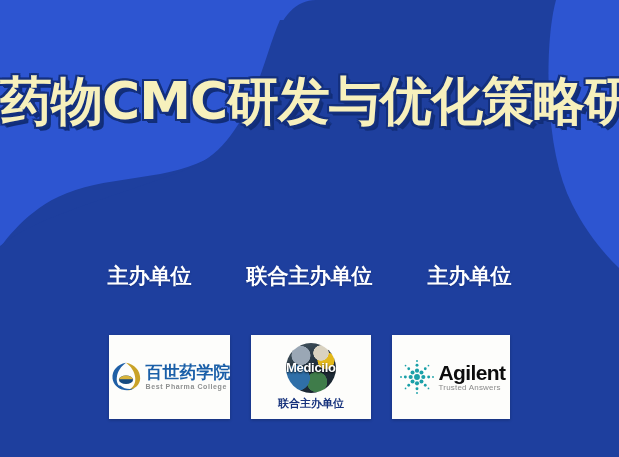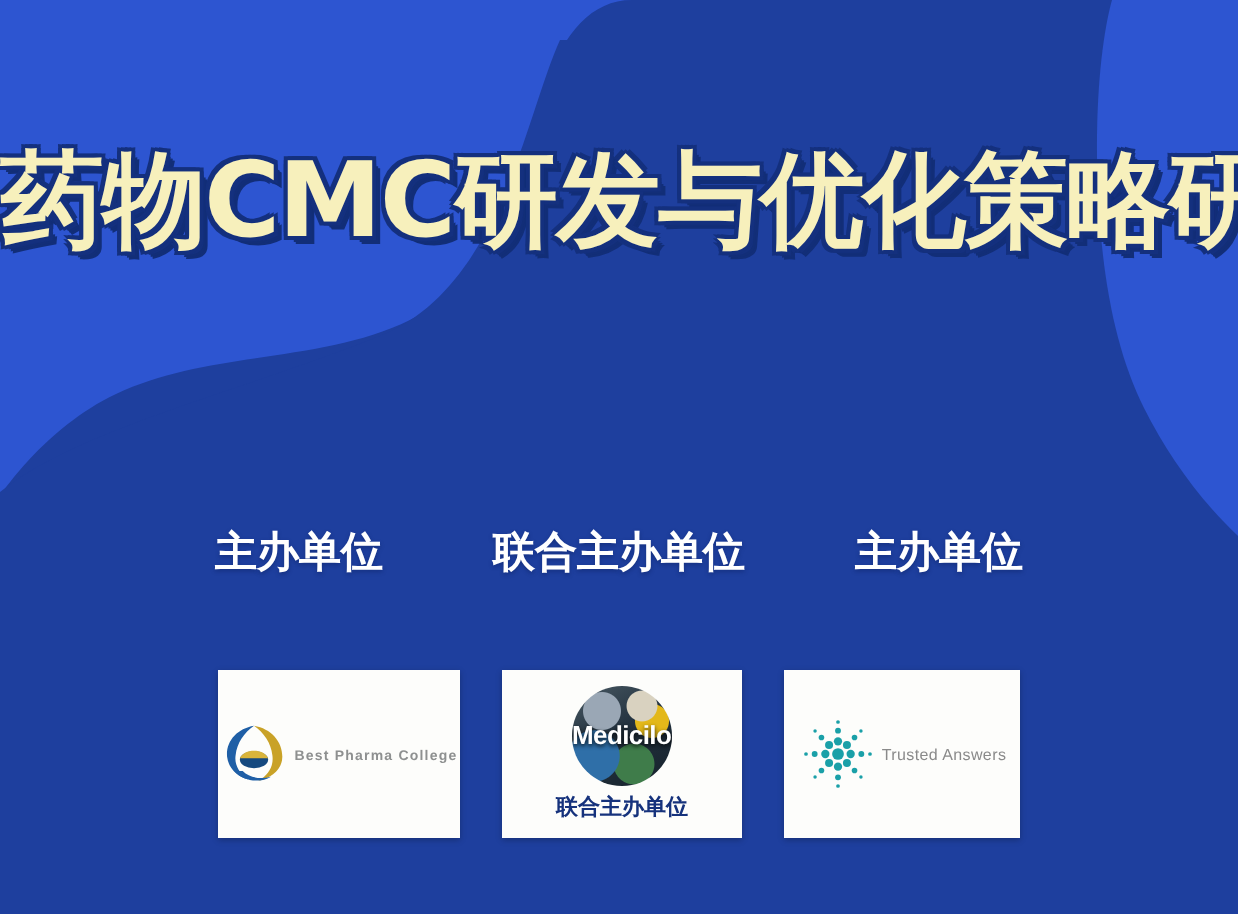--- a/index.html
+++ b/index.html
@@ -192,20 +192,21 @@
         <span class="bpc-mark">
           <svg viewBox="0 0 48 48" width="34" height="34" aria-hidden="true">
             <path d="M24 4 C12 6 4 15 5 26 C6 34 12 40 20 42 C14 38 10 32 11 25 C12 16 17 9 24 4 Z" fill="#1f5fa6"></path>
             <path d="M44 26 C44 15 36 6 24 4 C31 9 36 16 37 25 C38 33 34 39 27 43 C36 41 44 35 44 26 Z" fill="#c9a227"></path>
             <path d="M10 36 C16 43 28 45 36 40 C29 42 21 41 16 36 Z" fill="#1f5fa6"></path>
             <ellipse cx="24" cy="28" rx="10" ry="6" fill="#15497f"></ellipse>
             <path d="M14 27 C17 20 31 20 34 27 Z" fill="#d9b43a"></path>
           </svg>
         </span>
         <span class="bpc-text">
+          <span class="bpc-cn">百世药学院</span>
           <span class="bpc-en">Best Pharma College</span>
         </span>
       </div>
     </div>
 
     <div class="logo-card card2">
       <div class="mdc">
         <span class="mdc-circle">
           <span class="mdc-word">Medicilon</span>
         </span>
@@ -240,20 +241,21 @@
               <circle cx="23.3" cy="36.7" r="3.0"></circle>
                 <circle cx="17.6" cy="42.4" r="2.1"></circle>
                 <circle cx="12.8" cy="47.2" r="1.3"></circle>
               <circle cx="36.7" cy="36.7" r="3.0"></circle>
                 <circle cx="42.4" cy="42.4" r="2.1"></circle>
                 <circle cx="47.2" cy="47.2" r="1.3"></circle>
             </g>
           </svg>
         </span>
         <span class="agl-text">
+          <span class="agl-name">Agilent</span>
           <span class="agl-tag">Trusted Answers</span>
         </span>
       </div>
     </div>
 
   </div>
 
 </div>
 
 </body></html>

